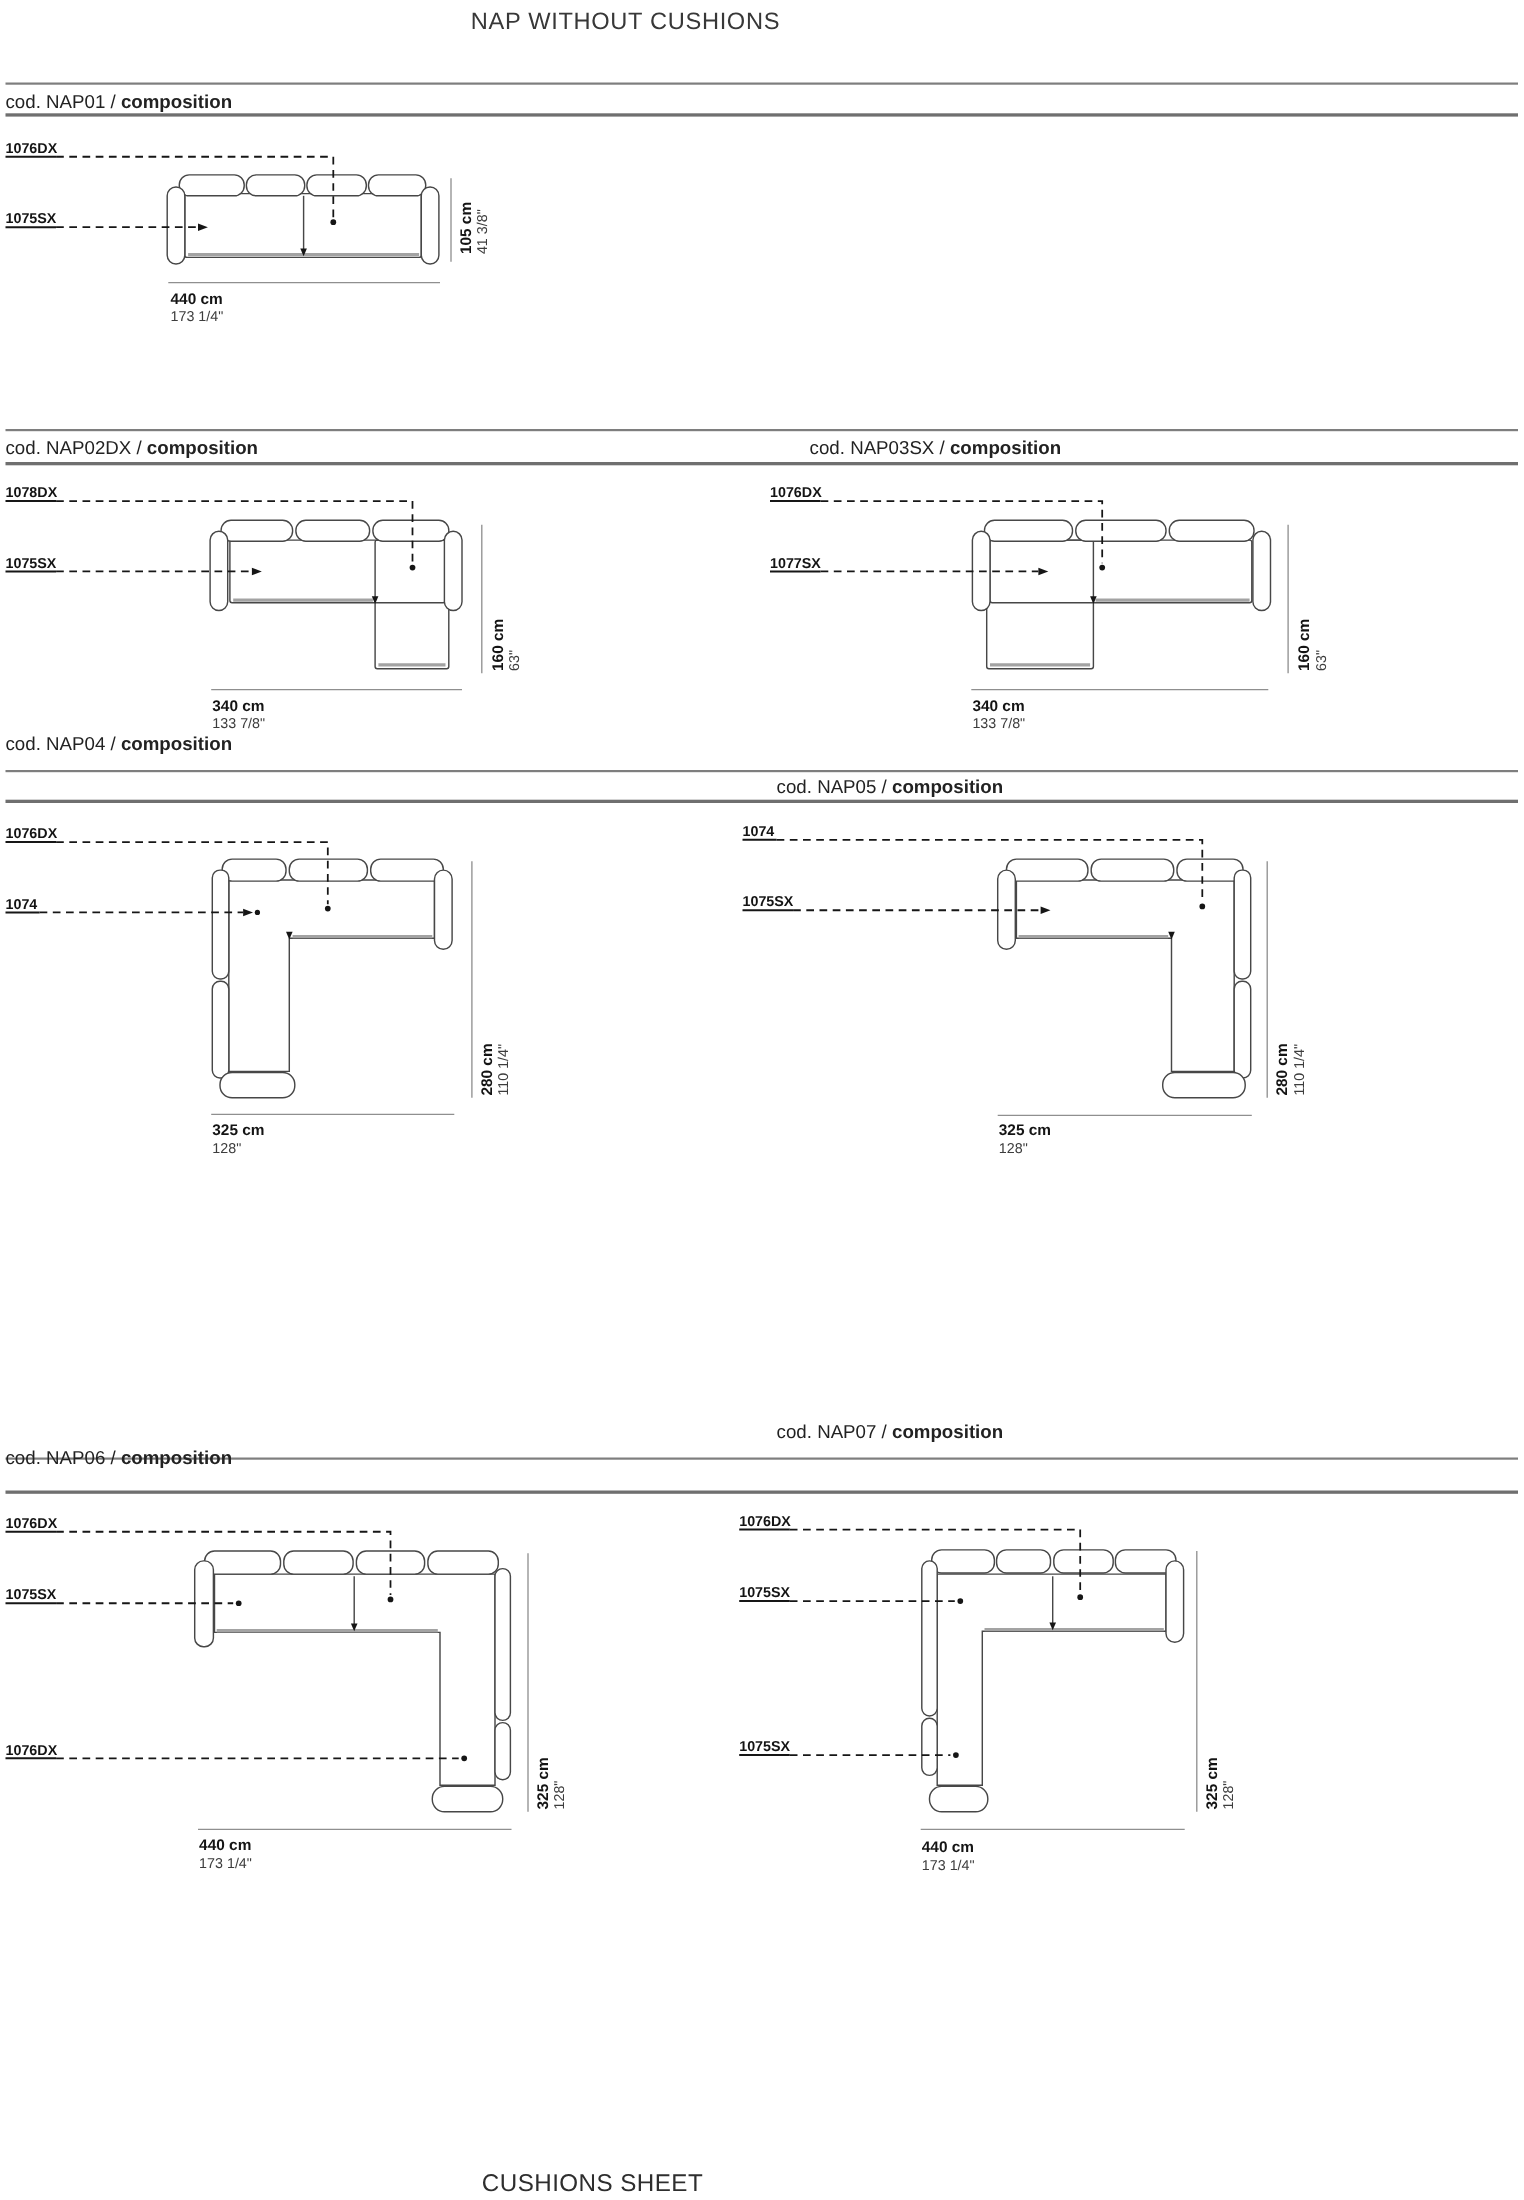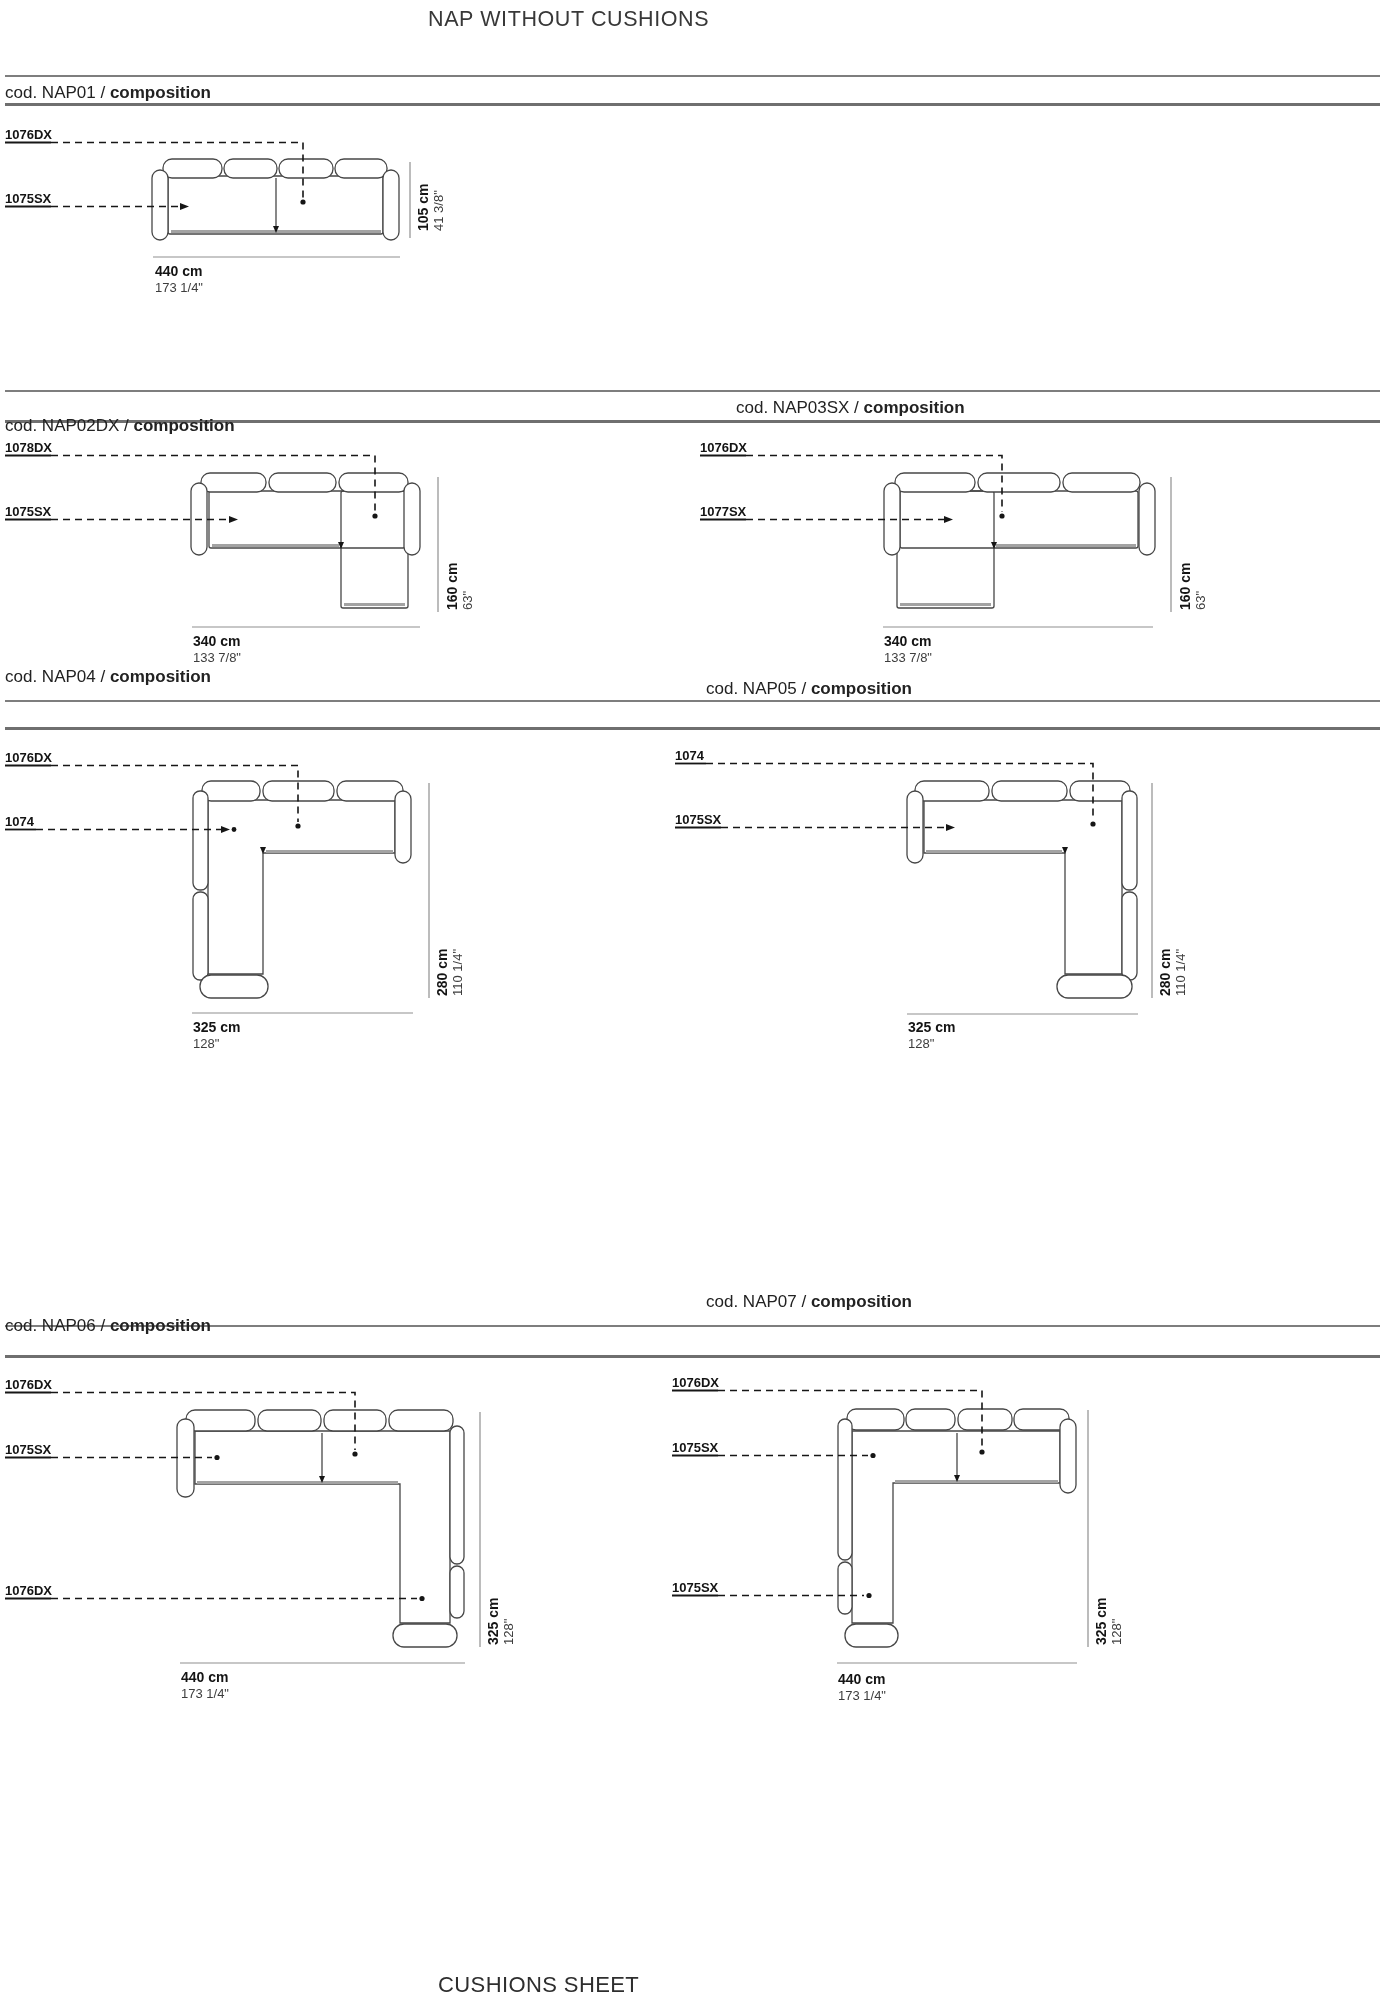--- a/index.html
+++ b/index.html
@@ -35,24 +35,24 @@
   <div class="rule thin" style="top:75px"></div>
   <div class="rule thick" style="top:103px"></div>
   <div class="rule thin" style="top:390px"></div>
   <div class="rule thick" style="top:420px"></div>
   <div class="rule thin" style="top:700px"></div>
   <div class="rule thick" style="top:727px"></div>
   <div class="rule thin" style="top:1325px"></div>
   <div class="rule thick" style="top:1355px"></div>
 
   <div class="hdr" style="left:5px;top:83px"><span>cod. NAP01 /</span> <b>composition</b></div>
-  <div class="hdr" style="left:5px;top:416px"><span>cod. NAP02DX /</span> <b>composition</b></div>
+  <div class="hdr" style="left:5px;top:398px"><span>cod. NAP02DX /</span> <b>composition</b></div>
   <div class="hdr" style="left:736px;top:398px"><span>cod. NAP03SX /</span> <b>composition</b></div>
   <div class="hdr" style="left:5px;top:667px"><span>cod. NAP04 /</span> <b>composition</b></div>
-  <div class="hdr" style="left:706px;top:679px"><span>cod. NAP05 /</span> <b>composition</b></div>
+  <div class="hdr" style="left:706px;top:706px"><span>cod. NAP05 /</span> <b>composition</b></div>
   <div class="hdr" style="left:5px;top:1316px"><span>cod. NAP06 /</span> <b>composition</b></div>
   <div class="hdr" style="left:706px;top:1292px"><span>cod. NAP07 /</span> <b>composition</b></div>
 
   <svg class="canvas" width="1385" height="2000" viewBox="0 0 1385 2000">
 
     <g>
       <g>
         <rect class="op" x="168" y="176" width="215" height="58" rx="2"></rect>
         <line class="gr" x1="171" y1="231.5" x2="381" y2="231.5"></line>
         <rect class="ln" x="163" y="159" width="59" height="19" rx="9"></rect>

